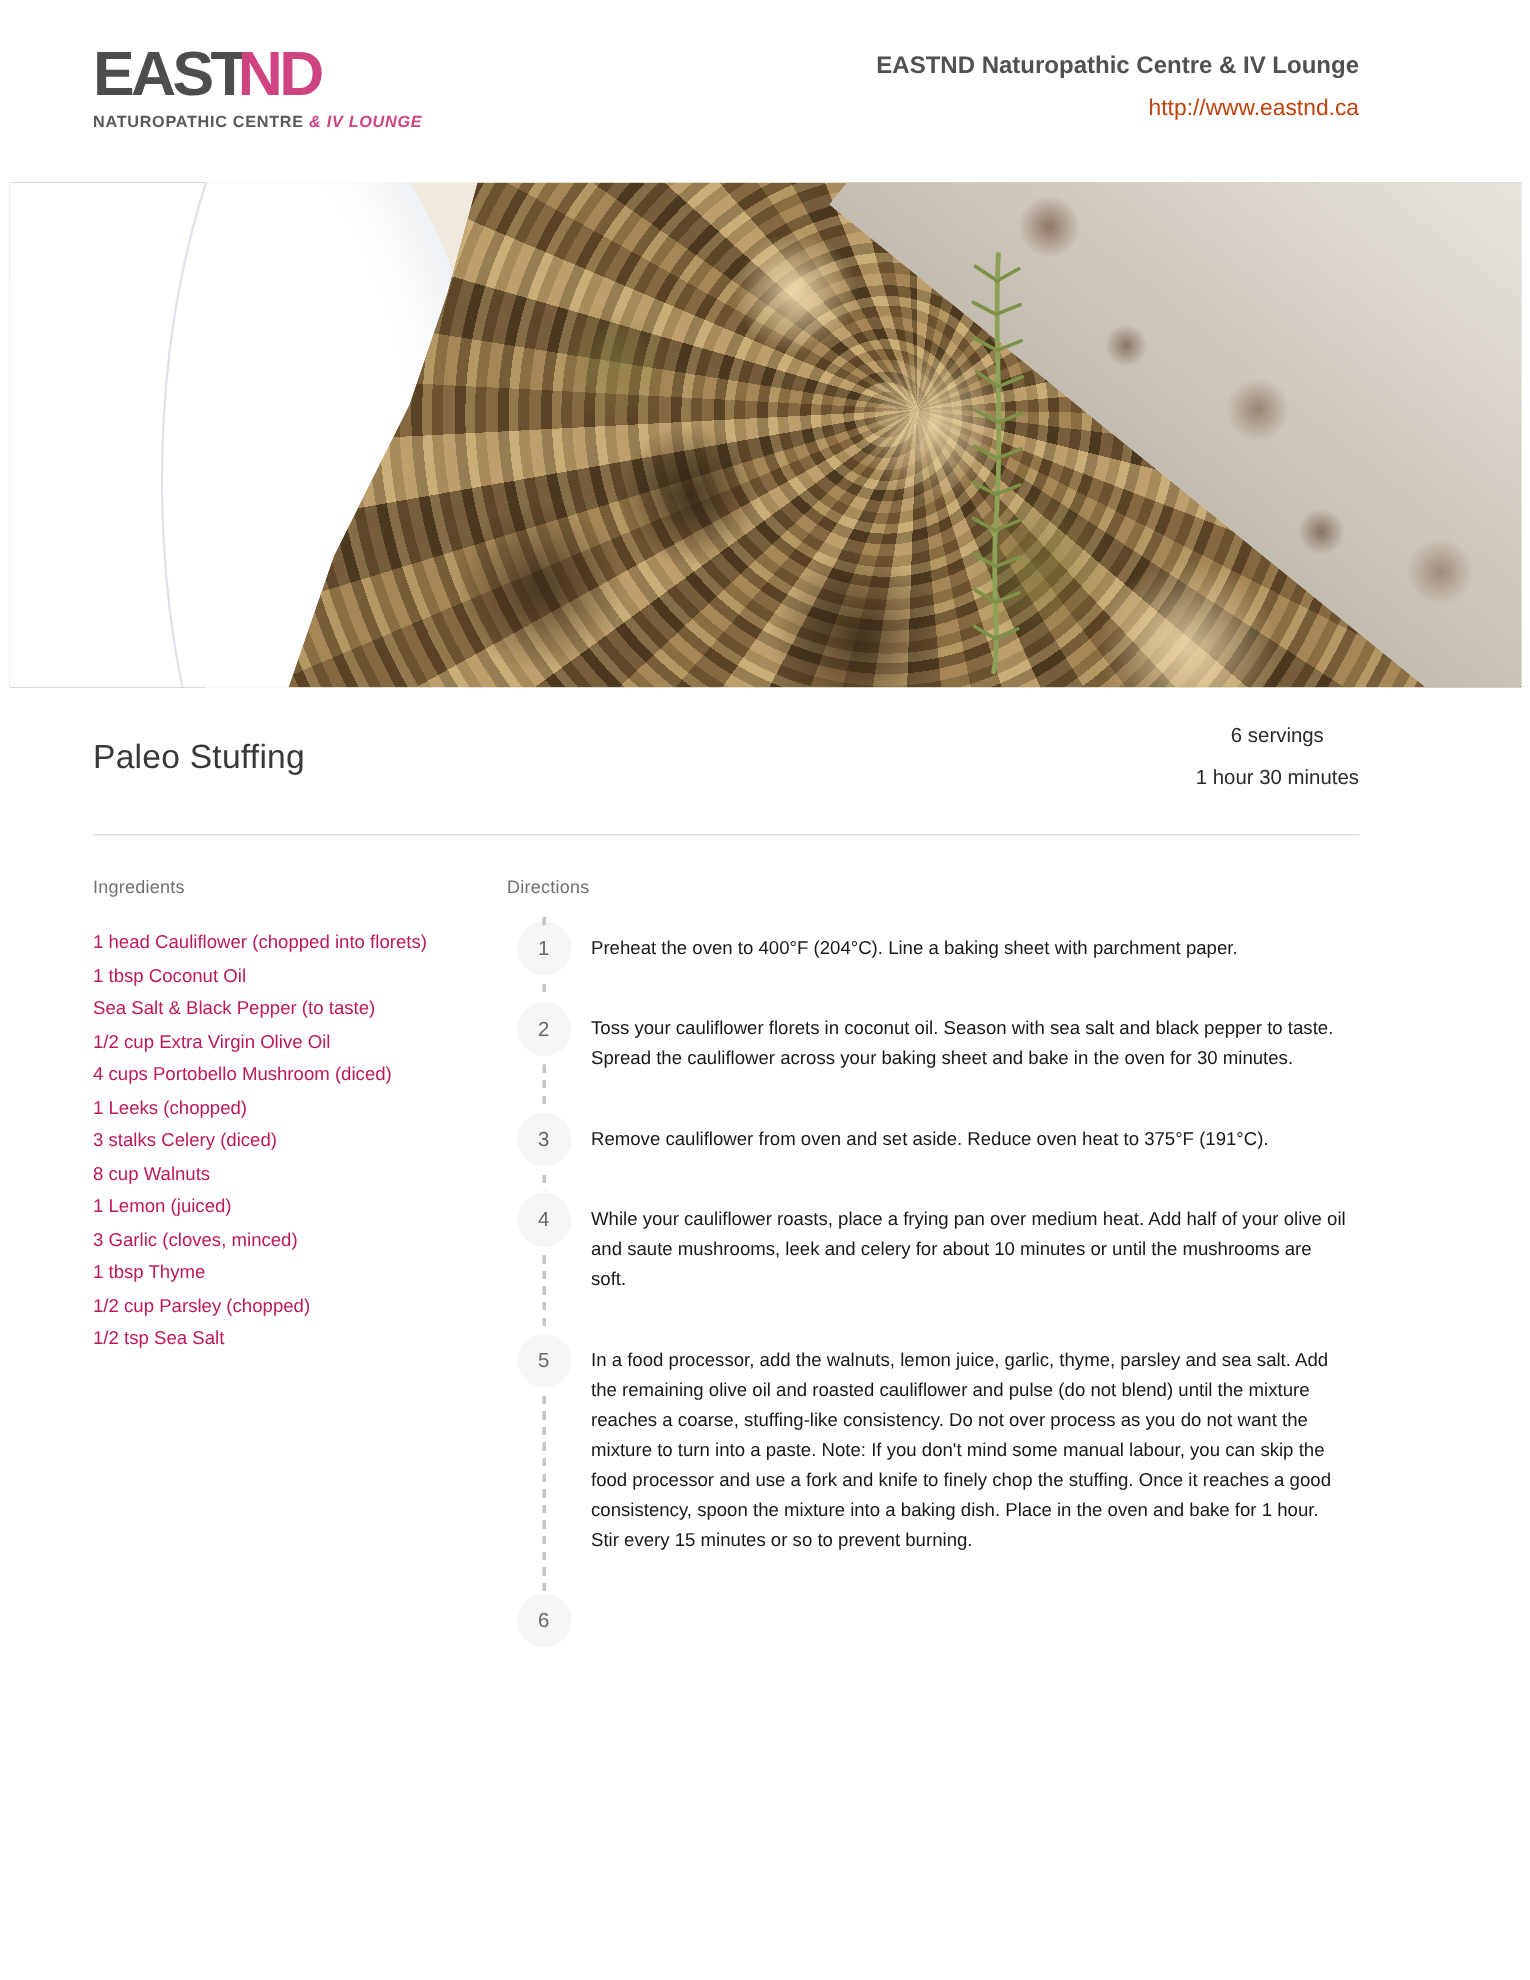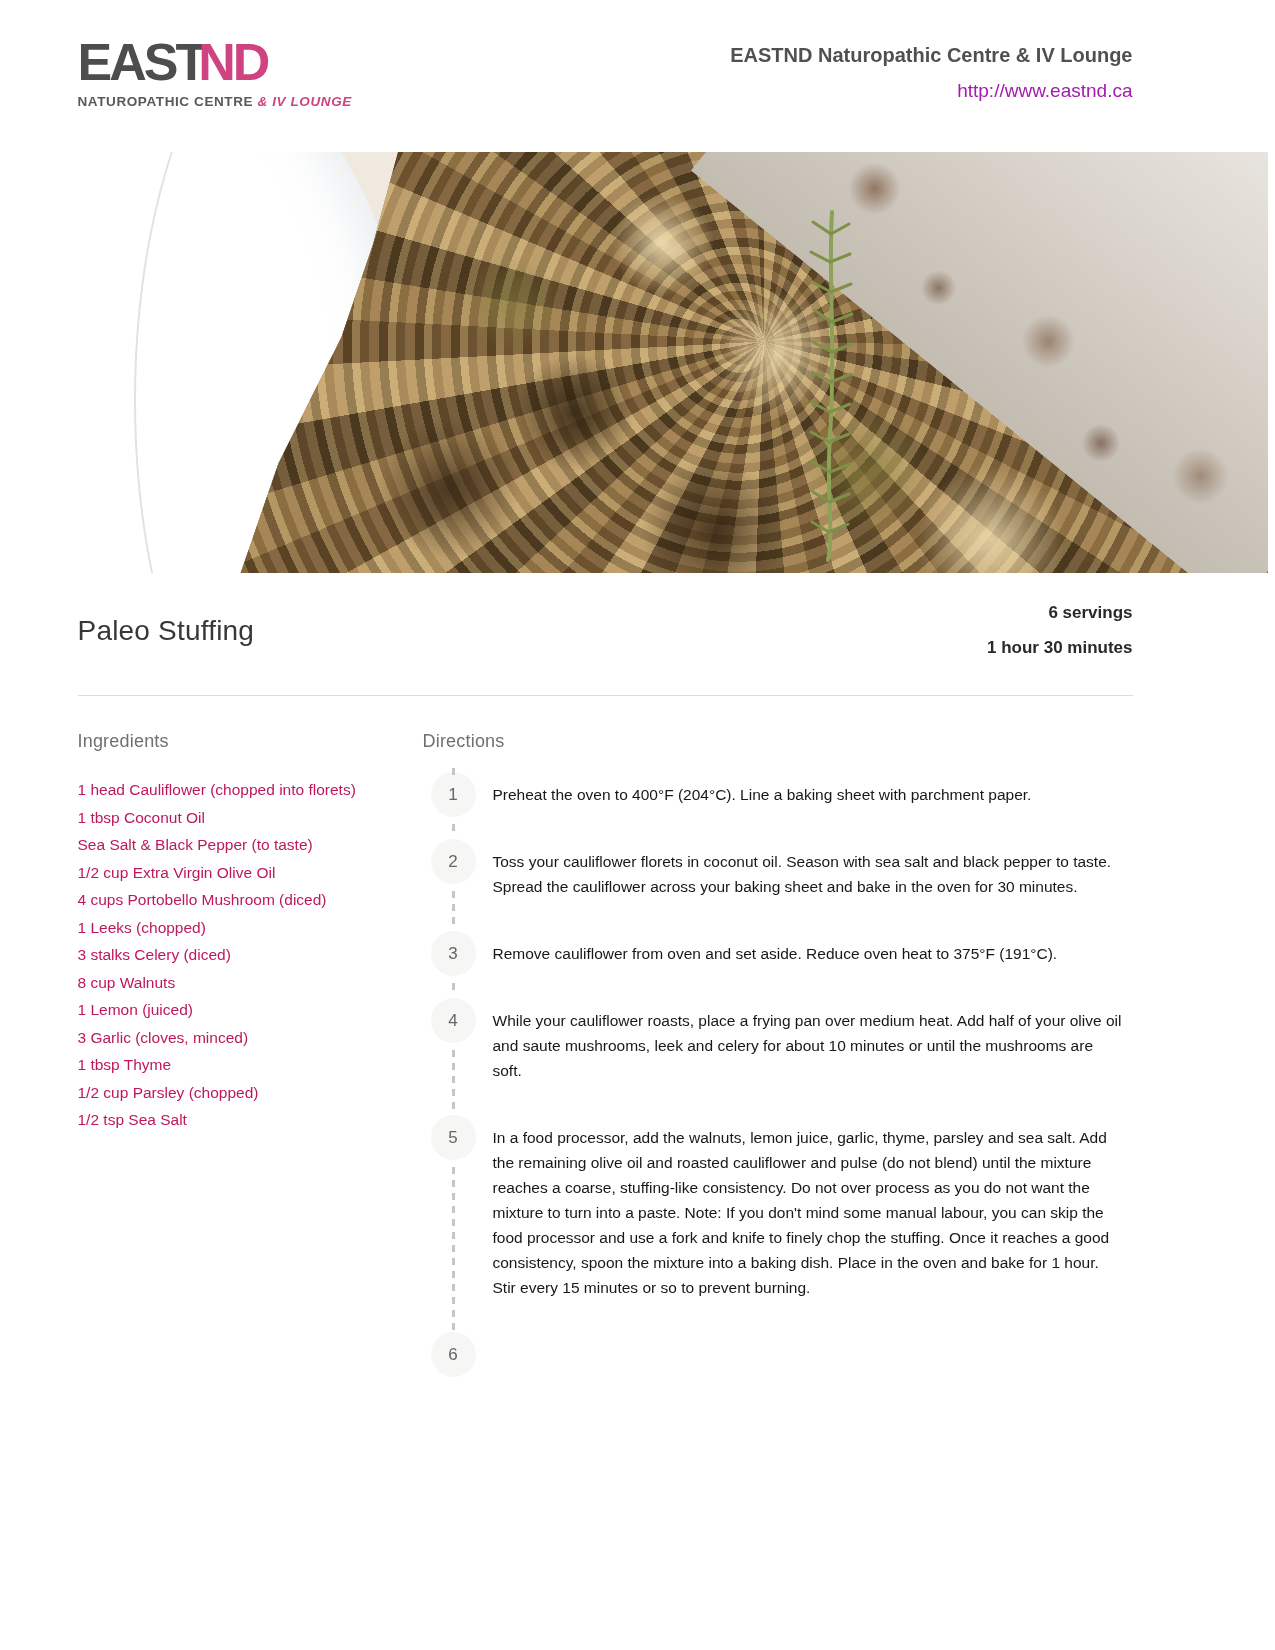--- a/index.html
+++ b/index.html
@@ -8,21 +8,21 @@
   .page { position:relative; width:1260px; height:1650px; margin:0 auto; background:#ffffff; overflow:hidden; }
 
   
   header { height:152px; padding:36px 135px 0 70px; display:flex; justify-content:space-between; align-items:flex-start; }
   .logo-main { font-size:52px; font-weight:bold; letter-spacing:-3px; line-height:1; color:#4d4d4f; }
   .logo-nd { color:#cf4480; margin-left:-6px; }
   .logo-sub { margin-top:6px; font-size:13.5px; font-weight:bold; letter-spacing:0.6px; color:#58595b; }
   .sub-pink { color:#cf4480;font-style:italic; }
   .header-right { text-align:right; padding-top:8px; }
   .site-name { font-size:20px; font-weight:bold; color:#4f5052; }
-  .site-url { margin-top:13px; font-size:19px; color:#a21caf; }
+  .site-url { margin-top:13px; font-size:19px; color:#c2410c; }
 
   
   .photo { position:relative; height:421px; width:100%; overflow:hidden; background:#efe9e0; }
   .photo-dark { position:absolute; left:0; top:0; width:13%; height:100%; z-index:1;
     background:linear-gradient(115deg,#0e121c 0%,#161b29 55%,#222840 100%); }
   .photo-dish { position:absolute; left:-12%; top:-32%; width:44%; height:190%; border-radius:50%; z-index:2;
     background:#ffffff; box-shadow:inset -22px 0 48px rgba(188,198,210,0.30); }
   .dish-line { position:absolute; left:10%; top:-46%; width:34%; height:210%; border-radius:50%; z-index:2;
     border:2px solid rgba(172,186,200,0.40); background:transparent; }
   .photo-food { position:absolute; inset:0; z-index:3;
@@ -51,28 +51,28 @@
       radial-gradient(circle at 55% 80%, rgba(96,52,22,0.45) 0, transparent 5%),
       radial-gradient(circle at 70% 90%, rgba(70,36,14,0.50) 0, transparent 3%),
       radial-gradient(circle at 84% 82%, rgba(96,52,22,0.40) 0, transparent 4%),
       linear-gradient(180deg,#efece8 0%,#d8d2ca 55%,#c3bcb1 100%); }
   .thyme { position:absolute; left:60.5%; top:52px; z-index:5; }
 
   
   .title-row { display:flex; justify-content:space-between; padding:28px 135px 0 70px; }
   .title { font-size:28px; font-weight:normal; color:#38383a; padding-top:14px; letter-spacing:0.2px; }
   .meta { text-align:right; }
-  .meta div { font-size:17px; font-weight:bold; color:#29292b; line-height:23px; }
+  .meta div { font-size:17px; font-weight:normal; color:#29292b; line-height:23px;text-align:center; }
   .meta .time { margin-top:12px; }
 
   .divider { border:none; border-top:1px solid #dcdcdc; margin:36px 135px 0 70px; }
 
   
   .columns { display:flex; padding:35px 135px 0 70px; }
-  h2 { font-size:18px; font-weight:normal; color:#707072; letter-spacing:0.2px; }
+  h2 { font-size:15px; font-weight:normal; color:#707072; letter-spacing:0.2px; }
 
   .ingredients { width:290px; flex-shrink:0; }
   .ingredients h2 { margin-bottom:24px; }
   .ingredients ul { list-style:none; }
   .ingredients li { font-size:15.5px; color:#be185d; line-height:27.5px; }
 
   .directions { flex:1; margin-left:55px; }
   .directions h2 { margin-bottom:20px; }
   .steps { position:relative; padding-left:8px; }
   .steps::before { content:""; position:absolute; left:29px; top:-4px; width:3px; height:7px; background:#c6c6c6; }

